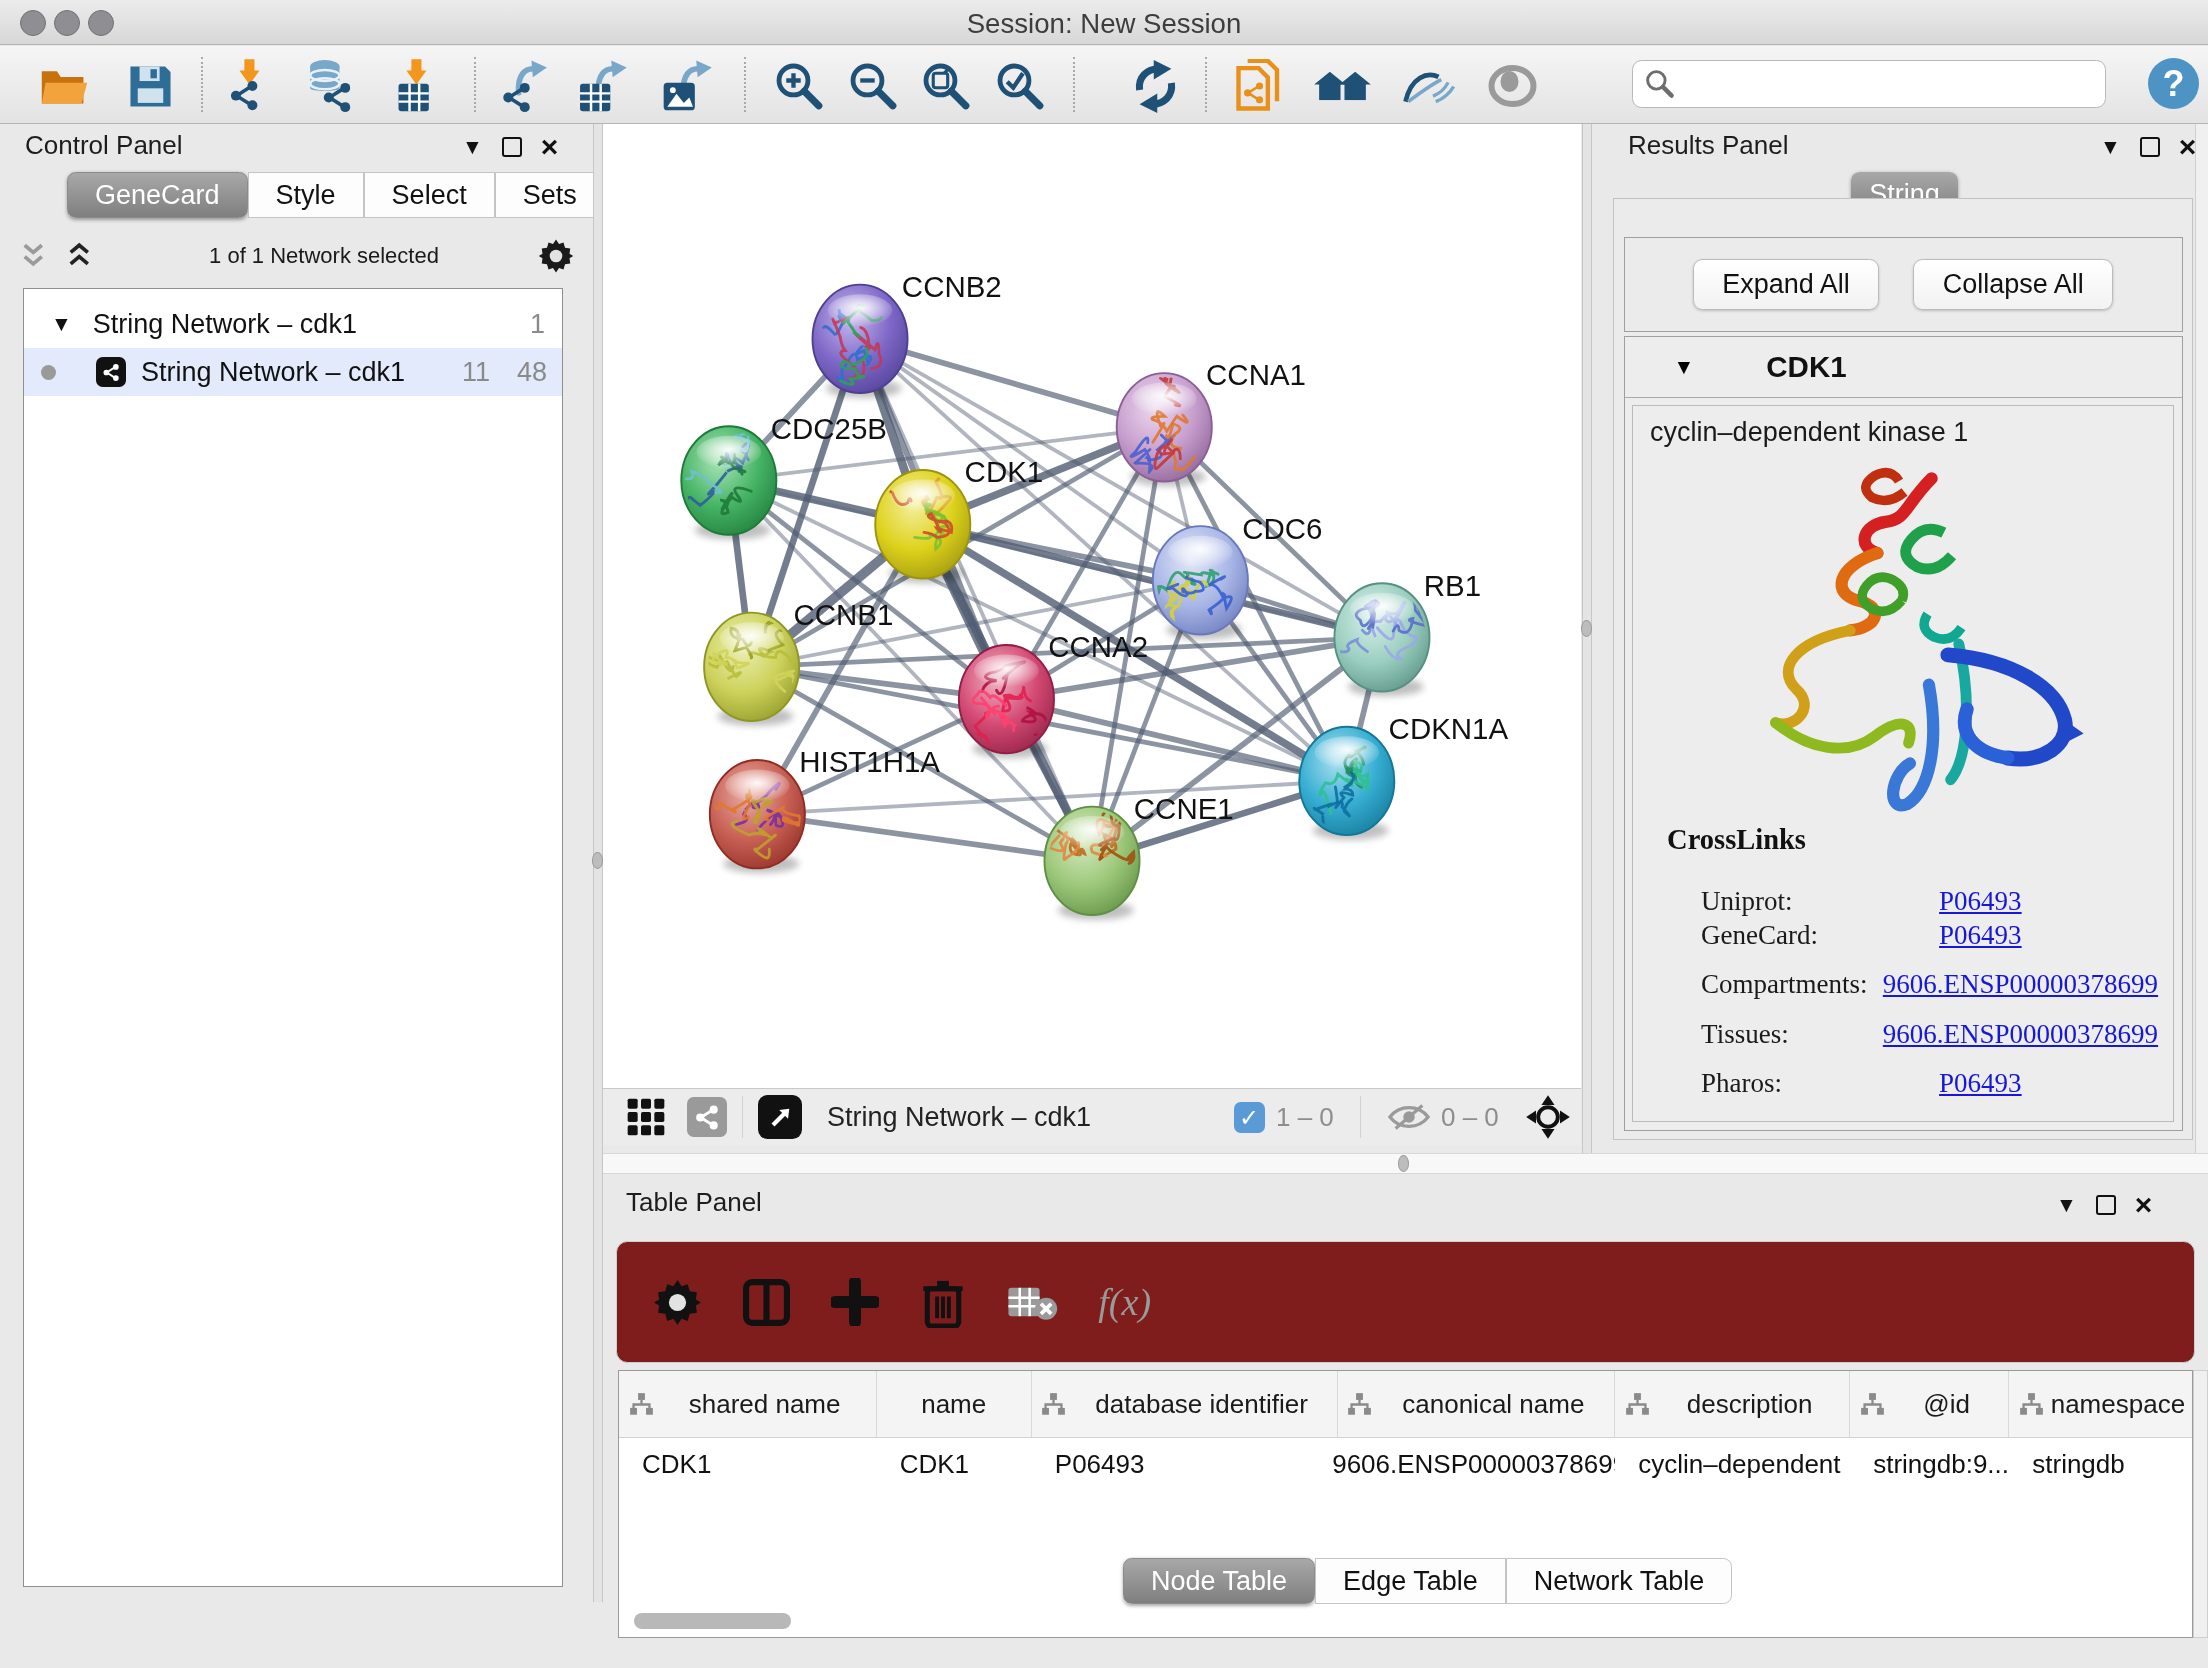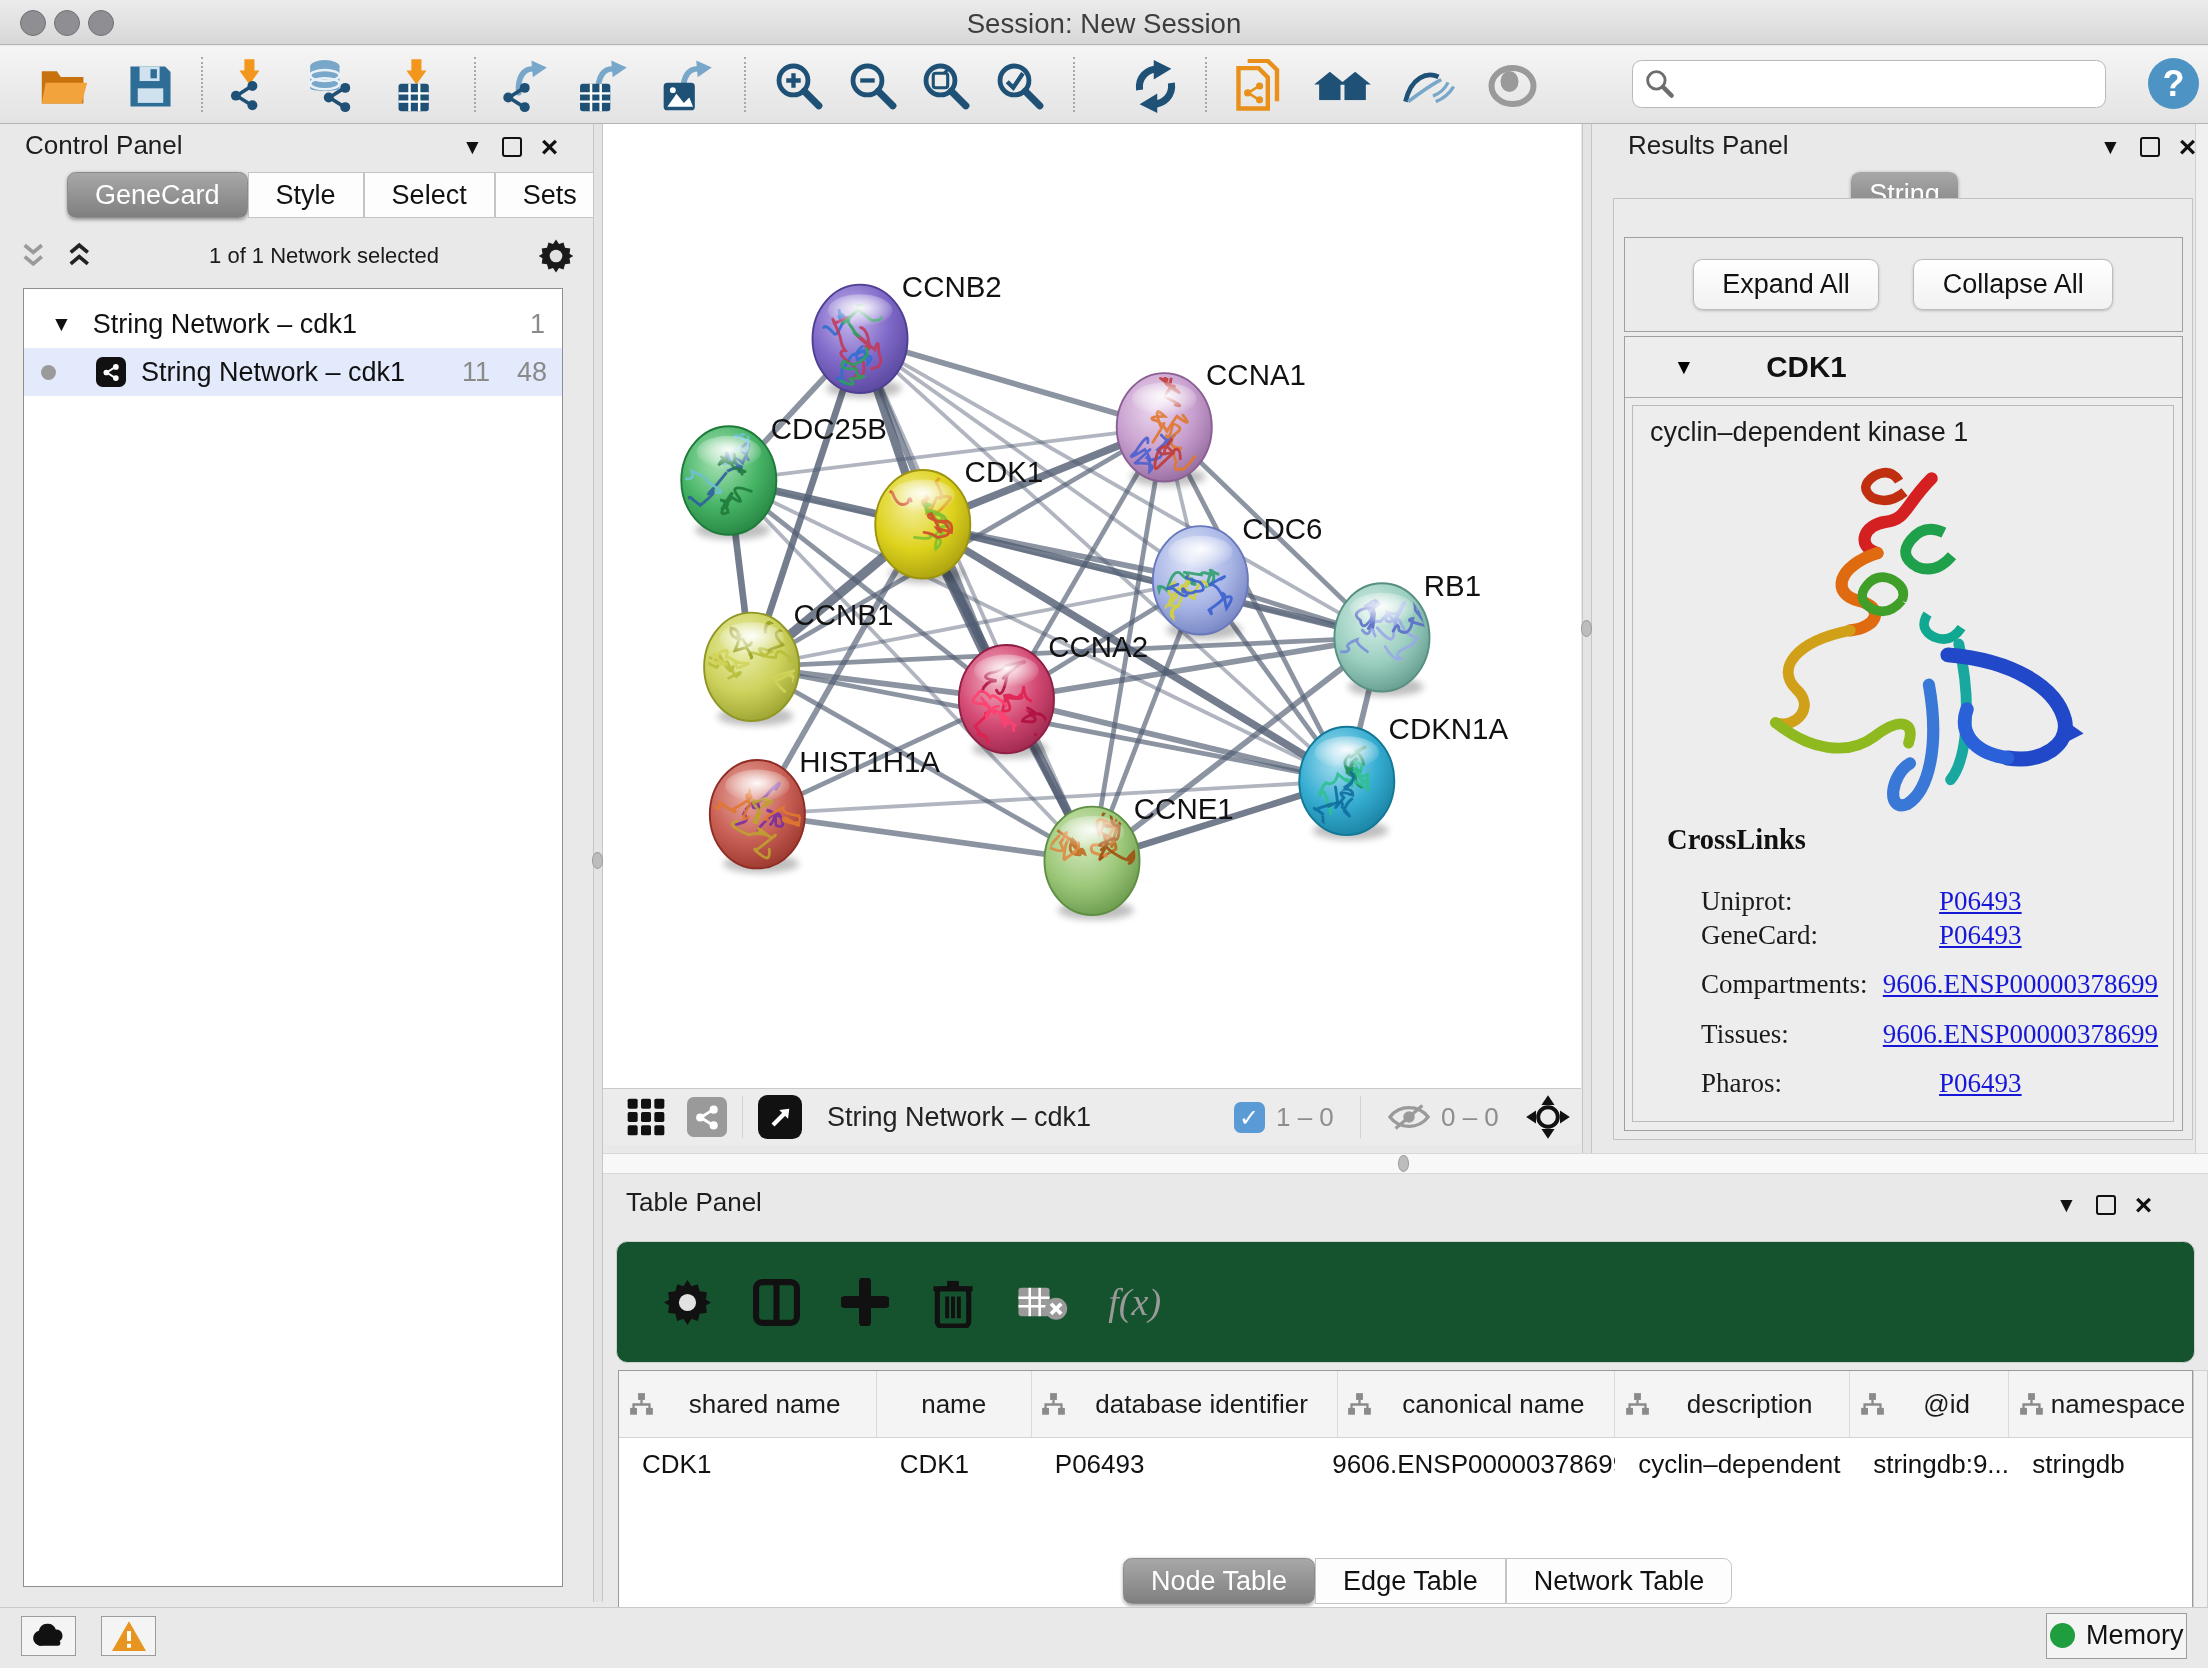--- a/index.html
+++ b/index.html
@@ -102,21 +102,21 @@
     font-family:"Liberation Serif",serif; font-size:27px; }
   .xl-label { width:238px; color:#1a1a1a; }
   .xl-link { color:#1717d8; text-decoration:underline; }
 
   .rp-scroll { position:absolute; left:597px; top:0px; width:13.3px; height:1029px;
     background:#f0f0f0; border-left:1px solid #cfcfcf; }
 
   
   .table-panel { position:absolute; left:603px; top:1174px; width:1605px; height:434px; background:#e9e9e9; }
   .tp-toolbar { position:absolute; left:13.3px; top:67px; width:1579px; height:122px;
-    background:#14532d; border:1px solid #cfcfcf; border-radius:11.4px; display:flex; align-items:center; gap:40px; padding-left:46px; }
+    background:#7f1d1d; border:1px solid #cfcfcf; border-radius:11.4px; display:flex; align-items:center; gap:40px; padding-left:36px; }
   .fx { font-family:"Liberation Serif",serif; font-style:italic; font-size:38px; color:#9a9a9a; }
   .tp-table { position:absolute; left:15px; top:196px; width:1575px; height:145px; background:#fff;
     border:1.9px solid #9a9a9a; border-bottom:none; overflow:hidden; }
   .tp-hrow { display:flex; height:67px; background:#f4f4f4; border-bottom:1.9px solid #d4d4d4; }
   .tp-hcell { display:flex; align-items:center; border-right:1px solid #d9d9d9; font-size:26px; color:#1a1a1a; }
   .tp-hcell .lbl { flex:1; text-align:center; }
   .tp-drow { display:flex; height:55px; }
   .tp-dcell { font-size:26px; color:#111; padding:11.4px 0 0 23px; white-space:nowrap; overflow:hidden; }
   .tp-white { position:absolute; left:15px; top:340px; width:1575px; height:124px; background:#fff;
     border:1.9px solid #9a9a9a; border-top:none; }
@@ -886,34 +886,15 @@
     </div>
     <div class="tp-vscroll"></div>
 
     <div class="tp-tabs">
       <div class="tab active first">Node Table</div>
       <div class="tab">Edge Table</div>
       <div class="tab last">Network Table</div>
     </div>
   </div>
 
-  <div class="status-bar">
-    <div class="sb-btn" style="left:21px">
-      <svg class="icon" width="38" height="27" viewBox="0 0 30 20">
-        <path d="M8,18 a6,6 0 0 1 -1,-11.8 a7,7 0 0 1 13.4,-1 a5,5 0 0 1 2.6,9.4 L8,18 Z" fill="#111"></path>
-        <rect x="6" y="14" width="18" height="4" rx="2" fill="#111"></rect>
-      </svg>
-    </div>
-    <div class="sb-btn" style="left:101px">
-      <svg class="icon" width="34" height="30" viewBox="0 0 24 21">
-        <polygon points="12,0 24,21 0,21" fill="#e89420"></polygon>
-        <rect x="10.6" y="7" width="2.8" height="7" fill="#fff"></rect>
-        <rect x="10.6" y="16" width="2.8" height="2.8" fill="#fff"></rect>
-      </svg>
-    </div>
-    <div class="memory-btn">
-      <span class="mem-dot"></span>
-      <span>Memory</span>
-    </div>
-  </div>
 
 </div>
 
 
 </body></html>

